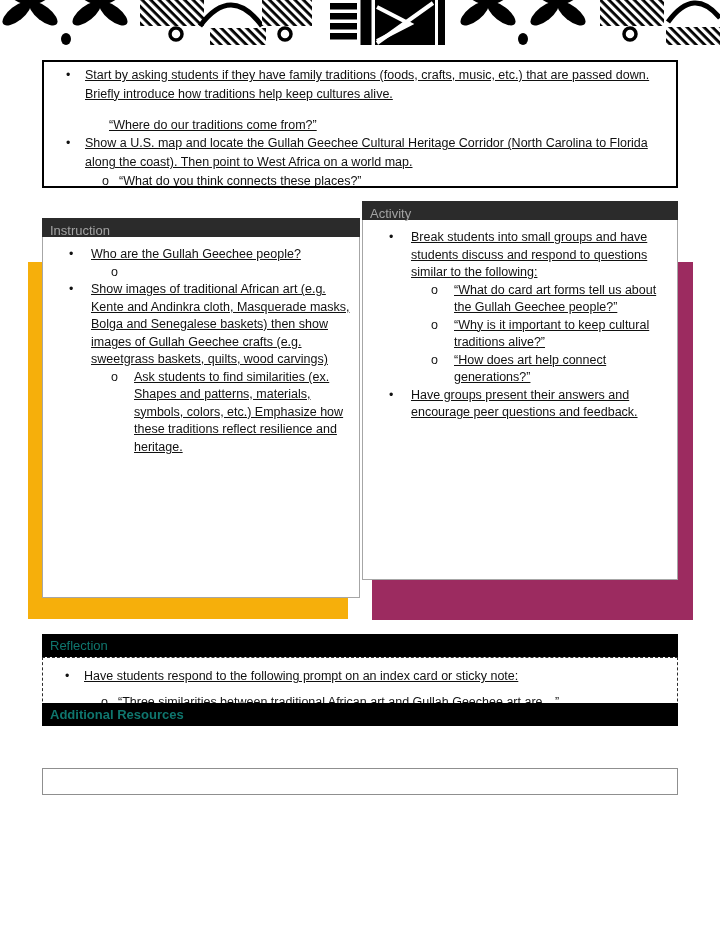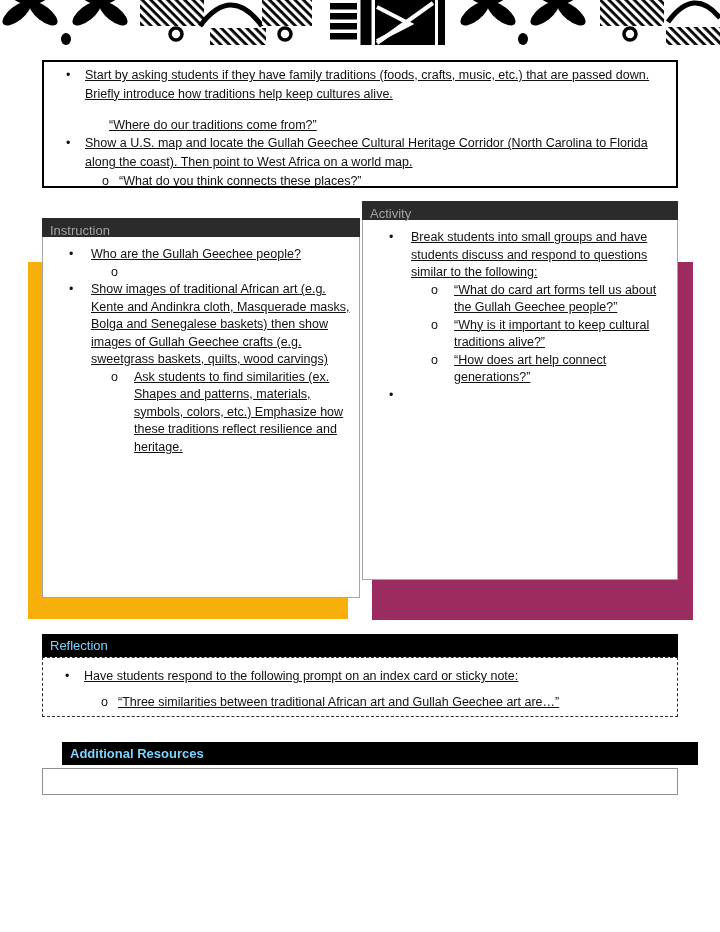--- a/index.html
+++ b/index.html
@@ -50,36 +50,36 @@
   .col-left .col-body{height:361px;}
   .col-right .col-body{height:360px;}
   .col-body .lvl1{padding-left:26px;padding-right:8px;}
   .col-body .lvl1 .mk{width:22px;}
   .col-body .lvl2{padding-left:68px;padding-right:6px;}
   .col-body .lvl2 .mk{width:23px;}
 
   
   .section-bar{
     position:absolute;left:42px;width:636px;height:23px;background:#000;
-    color:#7dd3fc;font-size:13px;line-height:23px;padding-left:8px;
+    color:#0f766e;font-size:13px;line-height:23px;padding-left:8px;
     box-sizing:border-box;
   }
   .reflect-bar{top:634px;}
   .reflect-box{
     position:absolute;left:42px;top:657px;width:636px;height:60px;
     border:1px dashed #2e2e2e;box-sizing:border-box;background:#fff;
     font-size:12.5px;line-height:19px;padding-top:9px;overflow:hidden;
   }
   .reflect-box .lvl1{padding-left:22px;padding-right:14px;}
   .reflect-box .lvl1 .mk{width:19px;}
   .reflect-box .lvl2{padding-left:58px;margin-top:7px;padding-right:14px;}
   .reflect-box .lvl2 .mk{width:17px;}
 
   
-  .addl-bar{top:742px;font-weight:bold;margin-left:20px;}
+  .addl-bar{top:703px;font-weight:bold;}
   .addl-box{
     position:absolute;left:42px;top:768px;width:636px;height:27px;
     border:1px solid #8f8f8f;box-sizing:border-box;background:#fff;
   }
 </style>
 </head>
 <body>
 
 <div class="page">
 
@@ -189,20 +189,21 @@
       <div class="row lvl2">
         <span class="mk">o</span>
         <span class="tx">“Why is it important to keep cultural traditions alive?”</span>
       </div>
       <div class="row lvl2">
         <span class="mk">o</span>
         <span class="tx">“How does art help connect generations?”</span>
       </div>
       <div class="row lvl1">
         <span class="mk">•</span>
+        <span class="tx">Have groups present their answers and encourage peer questions and feedback.</span>
       </div>
     </div>
   </div>
 
   <div class="section-bar reflect-bar">Reflection</div>
   <div class="reflect-box">
     <div class="row lvl1">
       <span class="mk">•</span>
       <span class="tx">Have students respond to the following prompt on an index card or sticky note:</span>
     </div>

